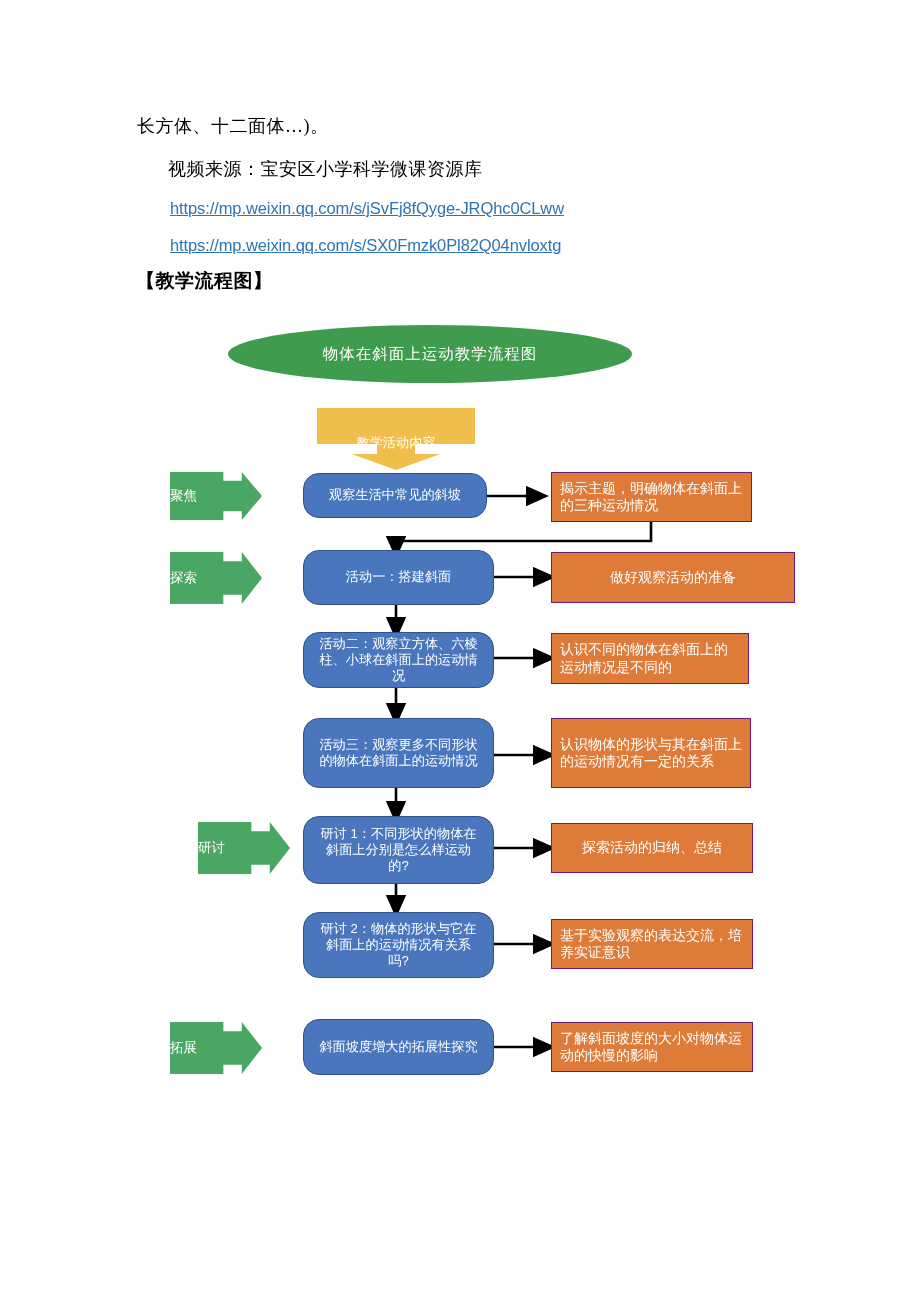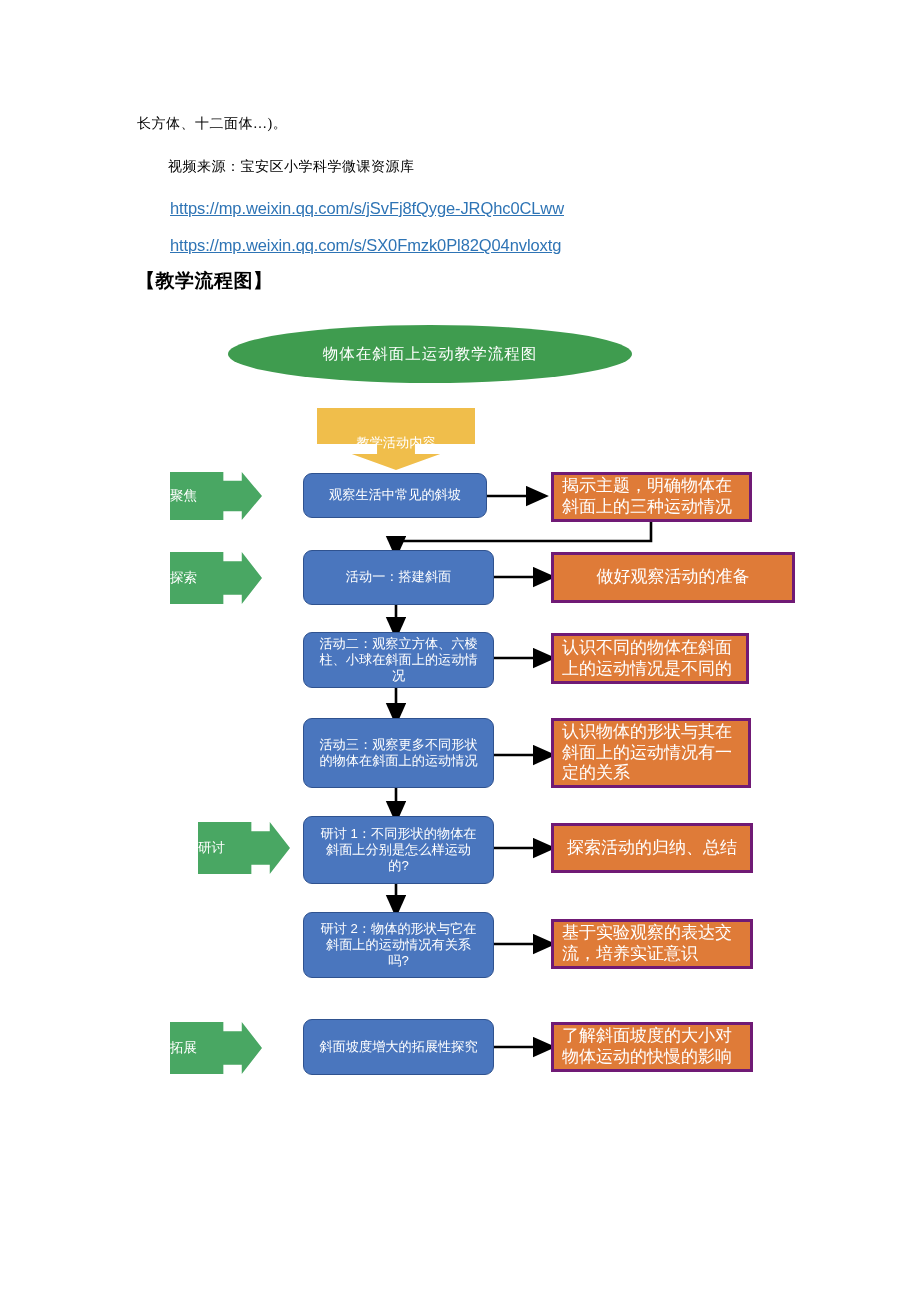--- a/index.html
+++ b/index.html
@@ -17,21 +17,21 @@
   }
 
   
   .doc {
     position: absolute;
     left: 0; top: 0;
     width: 920px;
   }
   .para {
     position: absolute;
-    font-size: 14px;
+    font-size: 18px;
     line-height: 1.4;
     letter-spacing: 0.5px;
     white-space: nowrap;
   }
   .p-line1 { left: 137px; top: 114px; }
   .p-line2 { left: 168px; top: 157px; }
 
   .urlline {
     position: absolute;
     left: 170px;
@@ -88,31 +88,31 @@
     background: #3F9C4F;
     border-radius: 50%;
     font-size: 15.5px;
     letter-spacing: 1px;
   }
 
   
   .blue {
     background: #4A76BE;
     border: 1px solid #2F528F;
-    border-radius: 9px;
+    border-radius: 16px;
     font-size: 13.2px;
     padding: 2px 12px;
   }
   .blue.multi { text-align: center; }
 
   
   .orange {
     background: #DF7B38;
-    border: 3px solid #701a75;
-    font-size: 17px;
+    border: 1px solid #701a75;
+    font-size: 14px;
     padding: 5px 8px;
   }
   .orange.lefted {
     justify-content: flex-start;
     text-align: left;
   }
 
   
   .greenarrow {
     background: #49A763;

